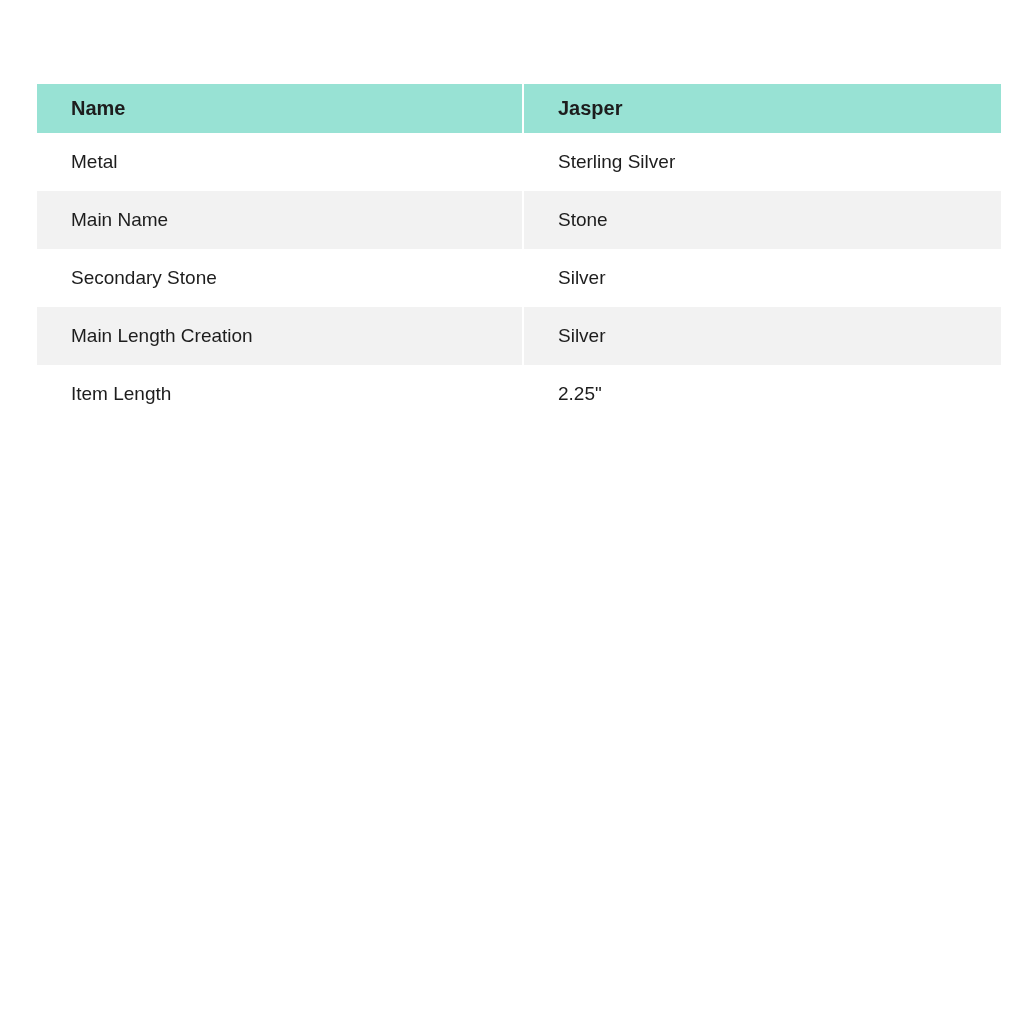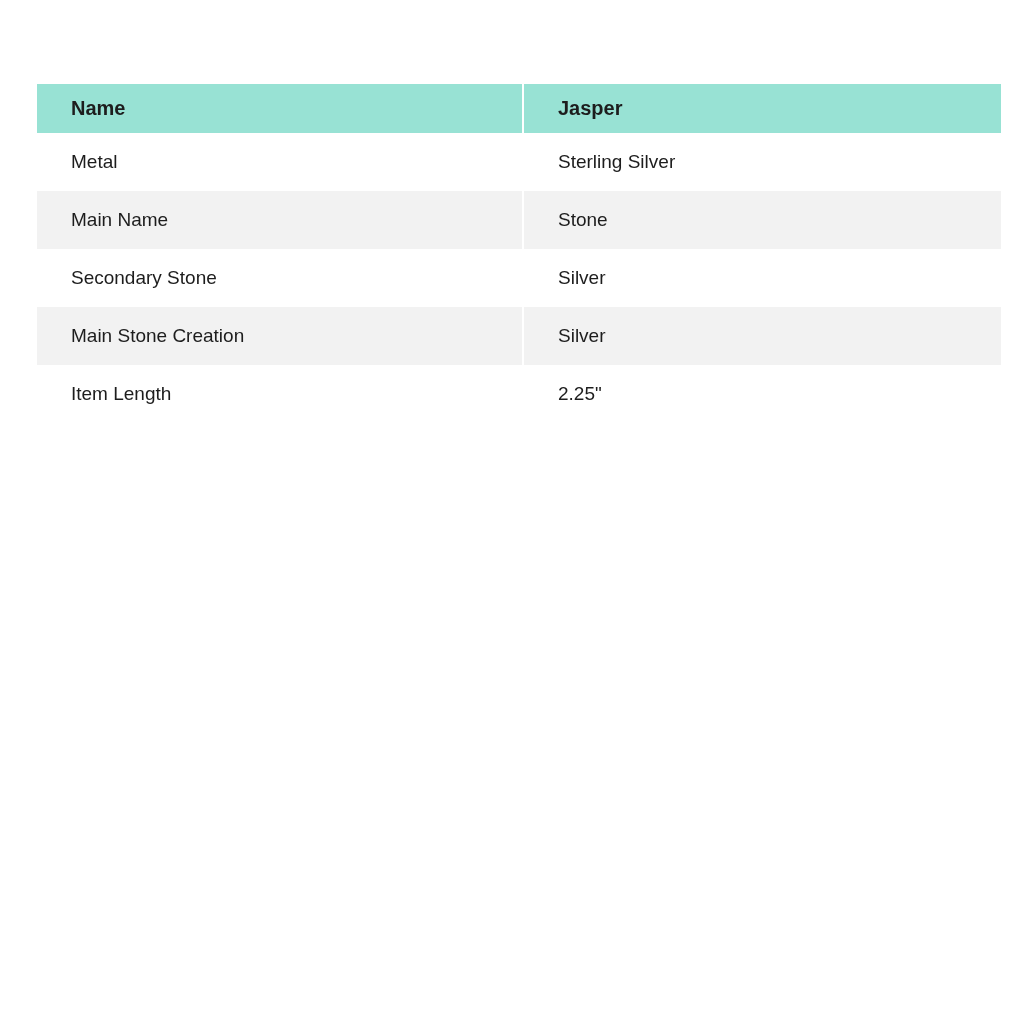--- a/index.html
+++ b/index.html
@@ -73,21 +73,21 @@
       </tr>
       <tr>
         <td>Main Name</td>
         <td>Stone</td>
       </tr>
       <tr>
         <td>Secondary Stone</td>
         <td>Silver</td>
       </tr>
       <tr>
-        <td>Main Stone Creation</td>
+        <td>Main Length Creation</td>
         <td>Silver</td>
       </tr>
       <tr>
         <td>Item Length</td>
         <td>2.25"</td>
       </tr>
     </tbody>
 </table>
 
 </body></html>

